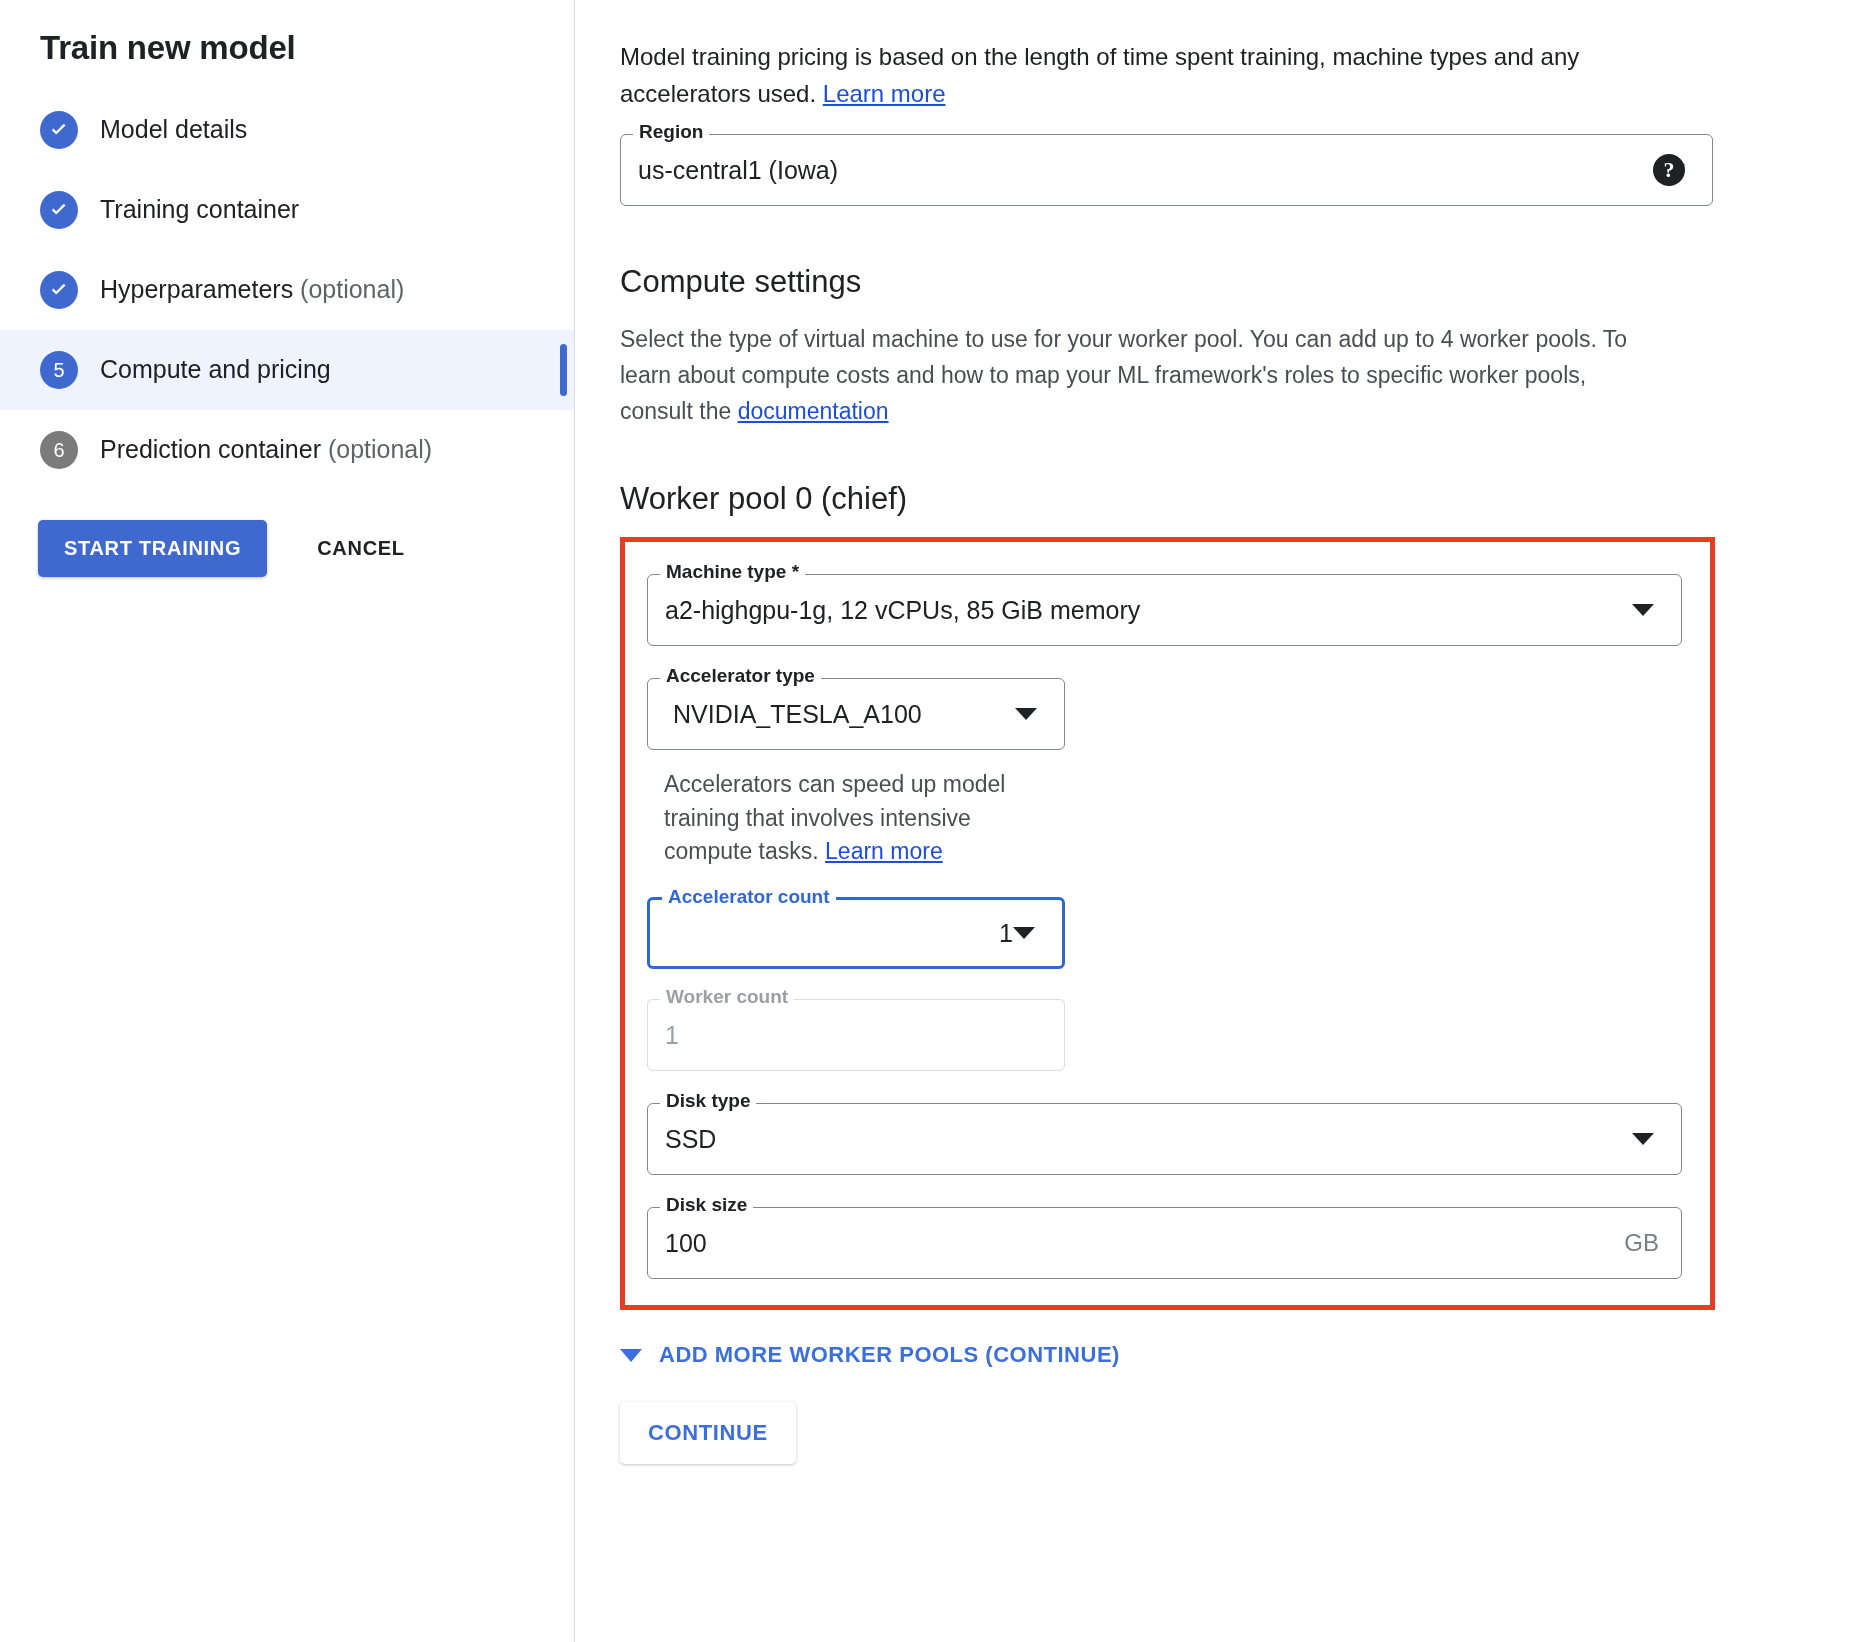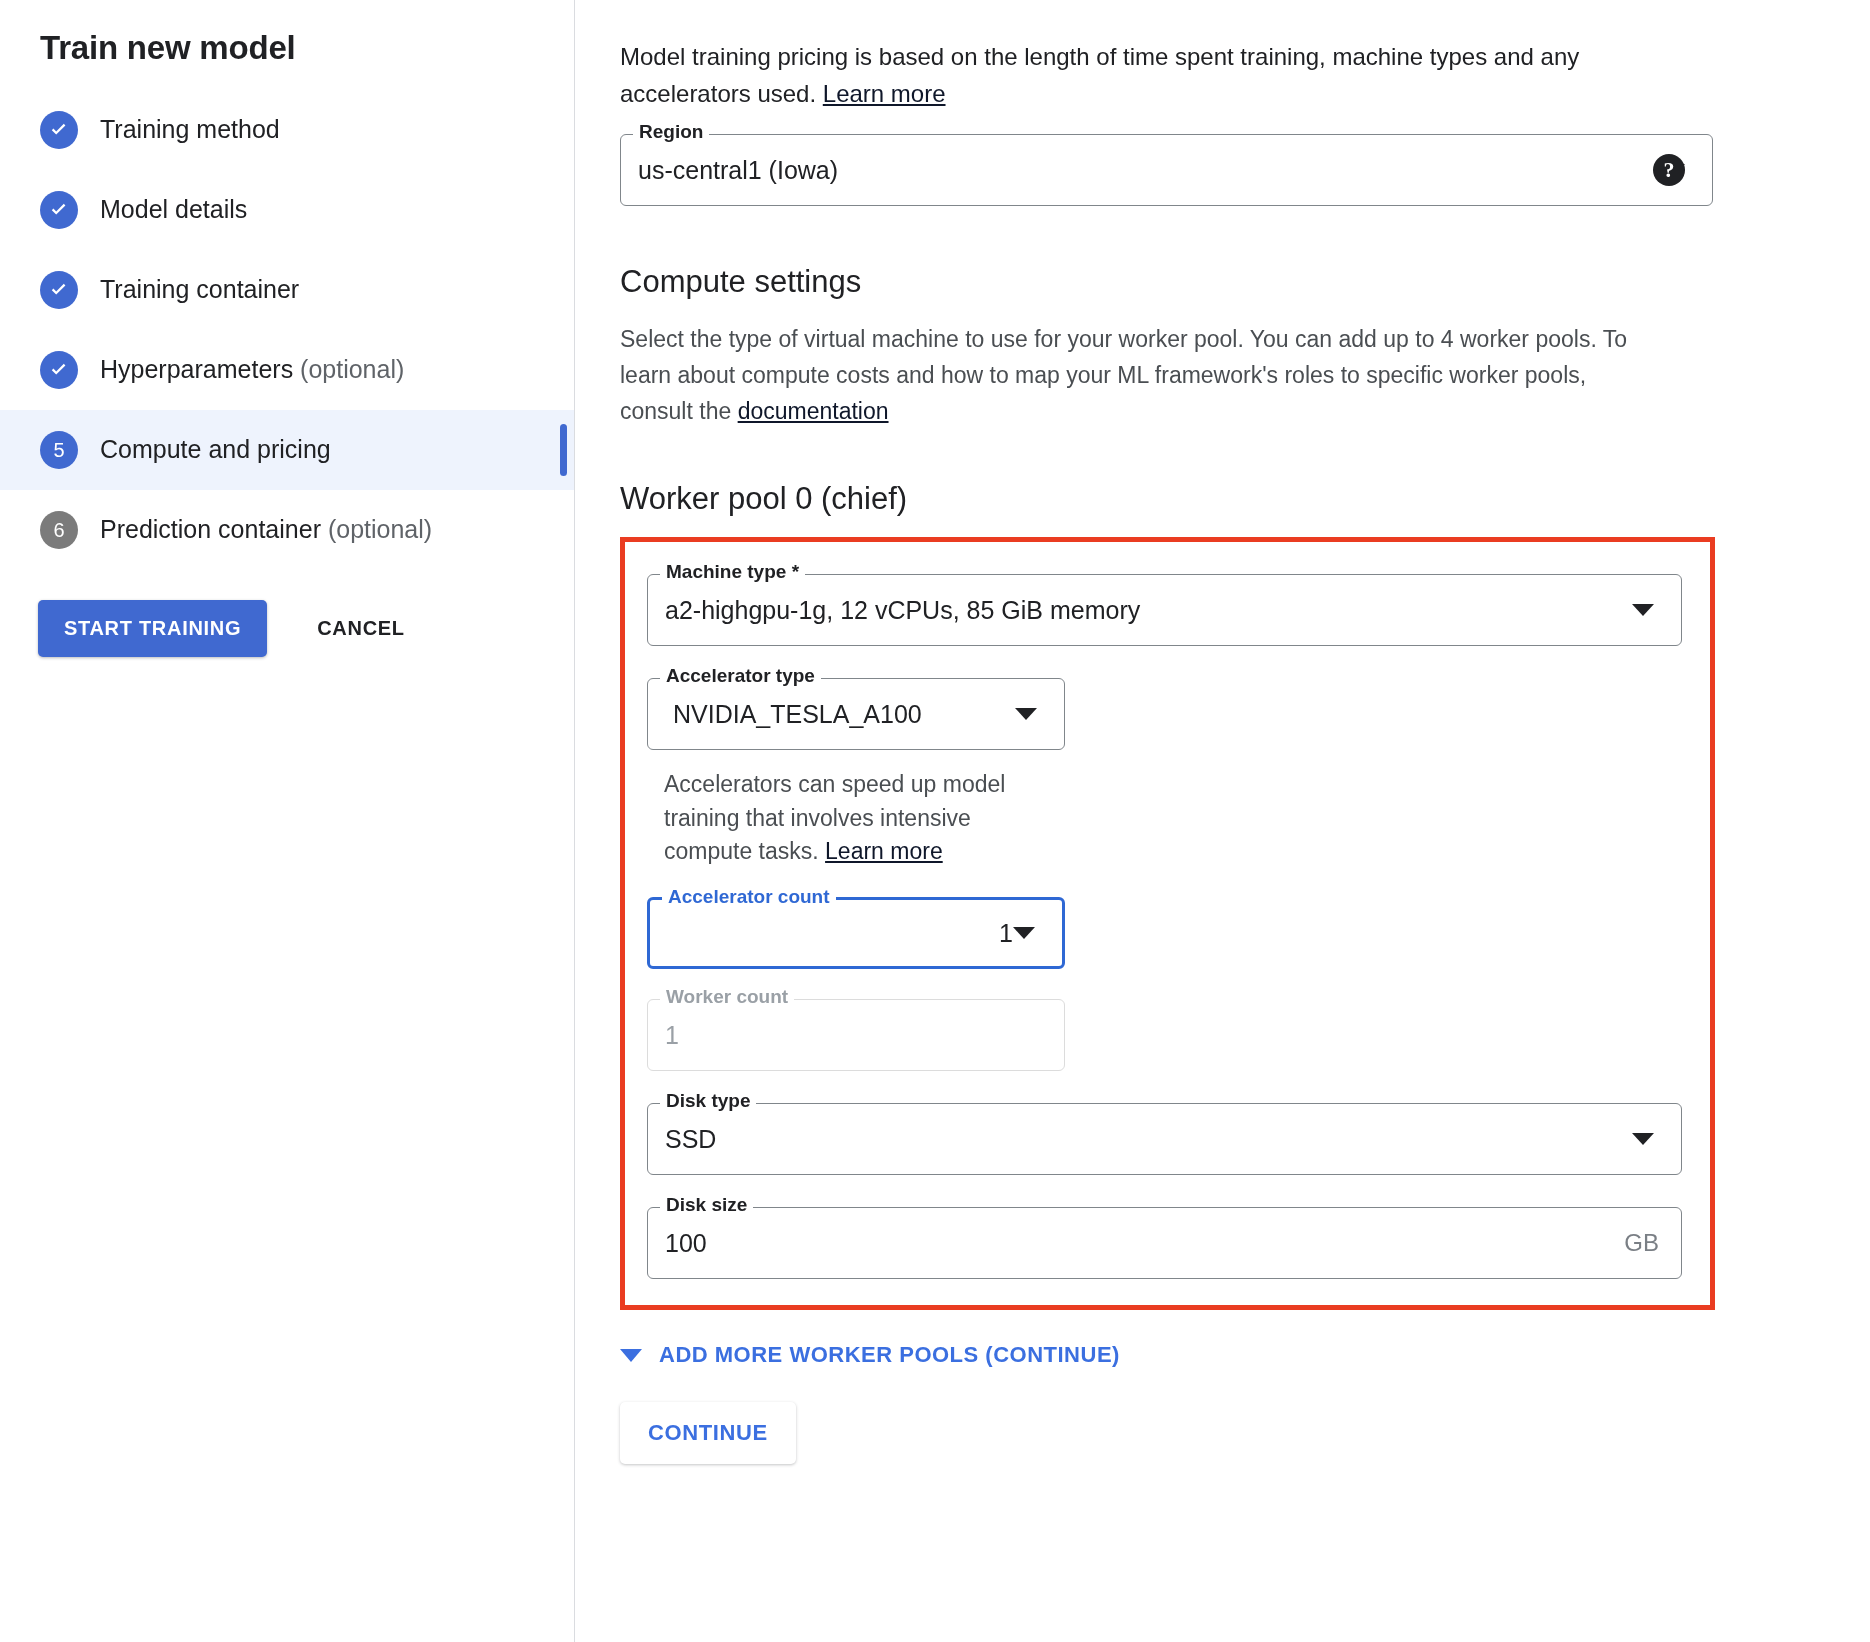--- a/index.html
+++ b/index.html
@@ -130,21 +130,21 @@
     position: relative;
   }
   .intro {
     font-size: 24px;
     line-height: 1.55;
     color: #202124;
     max-width: 1010px;
     margin: 0 0 22px 0;
   }
   a.link {
-    color: #0f172a;
+    color: #1d4ed8;
     text-decoration: underline;
     cursor: pointer;
   }
 
   
   .field {
     position: relative;
     border: 1.5px solid #80868b;
     border-radius: 6px;
     height: 72px;
@@ -293,28 +293,20 @@
 </head>
 <body>
 
 <div class="page">
 
   <div class="sidebar">
     <div class="sidebar-title">Train new model</div>
 
     <div class="steps">
 
-      <div class="step">
-        <div class="bullet done">
-          <svg width="24" height="24" viewBox="0 0 24 24">
-              <path d="M9.2 16.6 4.8 12.2l1.6-1.6 2.8 2.8 7.6-7.6 1.6 1.6z" fill="#fff"></path>
-            </svg>
-        </div>
-        <div class="step-label"><span>Training method</span><span class="opt"></span></div>
-      </div>
 
       <div class="step">
         <div class="bullet done">
           <svg width="24" height="24" viewBox="0 0 24 24">
               <path d="M9.2 16.6 4.8 12.2l1.6-1.6 2.8 2.8 7.6-7.6 1.6 1.6z" fill="#fff"></path>
             </svg>
         </div>
         <div class="step-label"><span>Model details</span><span class="opt"></span></div>
       </div>
 

